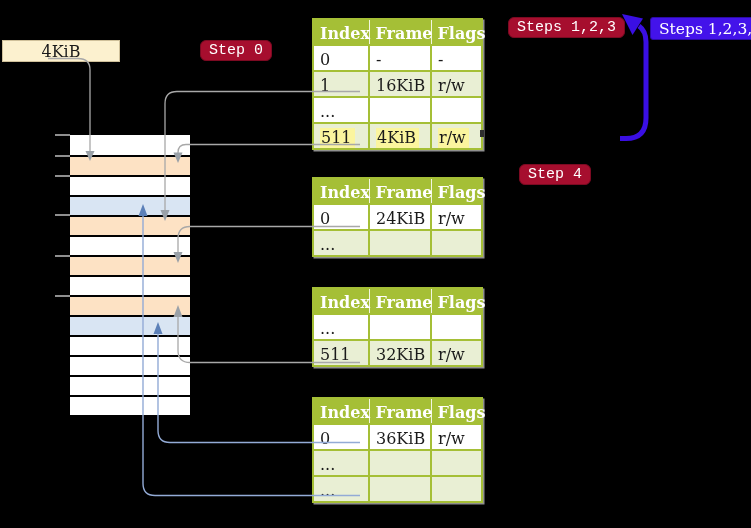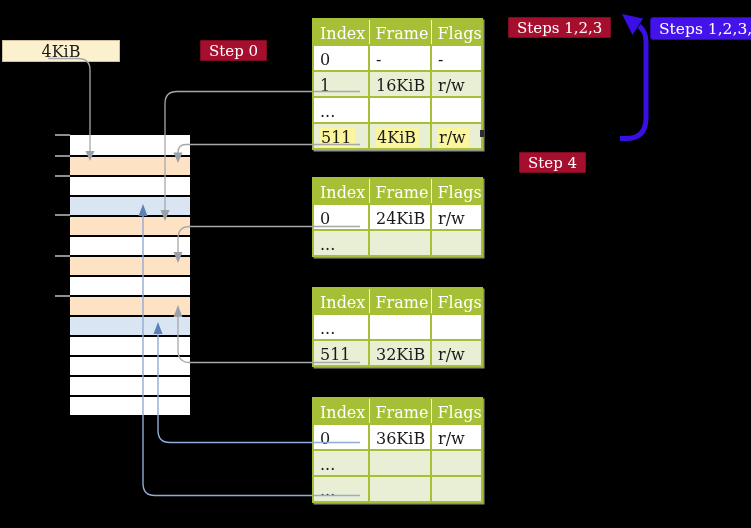--- a/index.html
+++ b/index.html
@@ -16,38 +16,38 @@
   html,body{margin:0;padding:0;background:#000;}
   .canvas{position:relative;width:751px;height:528px;background:#000;overflow:hidden;
           font-family:"DejaVu Serif","Liberation Serif",serif;}
   
   .mem-box{position:absolute;left:2px;top:40px;width:118px;height:22px;background:var(--cream);
            border:1px solid var(--cream-border);box-sizing:border-box;display:flex;align-items:center;
            justify-content:center;color:var(--text-dark);font-size:16px;z-index:2;}
   
   .badge{position:absolute;height:21px;padding:0 8px;display:flex;align-items:center;justify-content:center;
          color:#fff;font-size:15px;white-space:nowrap;z-index:6;box-sizing:border-box;}
-  .badge.red{background:var(--step-red);border:1px solid var(--step-red-border);border-radius:1px;}
+  .badge.red{background:var(--step-red);border:1px solid var(--step-red-border);border-radius:6px;font-family:Liberation Mono, monospace;}
   .badge.blue{background:var(--step-blue);border:1px solid var(--step-blue-border);border-radius:3px;height:23px;font-size:15.5px;}
   #step0{left:200px;top:40px;}
   #steps123{left:508px;top:17px;}
   #steps1234{left:650px;top:17px;}
-  #step4{left:519px;top:152px;}
+  #step4{left:519px;top:164px;}
   
   .stack{position:absolute;left:70px;top:135px;width:120px;z-index:1;}
   .srow{height:20px;box-sizing:border-box;border-top:2px solid #000;}
   .srow:first-child{border-top:none;}
   .srow.white{background:#ffffff;}
   .srow.peach{background:var(--peach);}
   .srow.blue{background:var(--light-blue);}
   .tick{position:absolute;left:55px;width:15px;height:2px;background:var(--tick-gray);z-index:1;}
   
   .ptable-wrap{position:absolute;left:312px;z-index:2;box-shadow:1.5px 1.5px 0 #8f8f8f;}
   table.ptable{border-collapse:collapse;table-layout:fixed;width:169px;border:2px solid var(--table-green);}
-  .ptable th{background:var(--table-green);color:#fff;font-weight:normal;font-size:16px;text-align:left;
+  .ptable th{background:var(--table-green);color:#fff;font-weight:bold;font-size:16px;text-align:left;
              height:22px;padding:2px 0 0 6px;border-left:1px solid rgba(255,255,255,.85);}
   .ptable th:first-child{border-left:none;}
   .ptable td{border:2px solid var(--table-green);background:#fff;color:var(--text-dark);font-size:16px;
              height:22px;padding:2px 0 0 6px;overflow:hidden;white-space:nowrap;}
   .ptable tr.shade td{background:var(--row-green);}
   .ptable .hl{background:var(--highlight-yellow);padding:0 3px 1px 1px;}
   
   svg.overlay{position:absolute;left:0;top:0;z-index:5;pointer-events:none;}
   .gline{stroke:var(--gray-line);stroke-width:1.3;fill:none;}
   .ghead{fill:var(--gray-head);stroke:none;}

